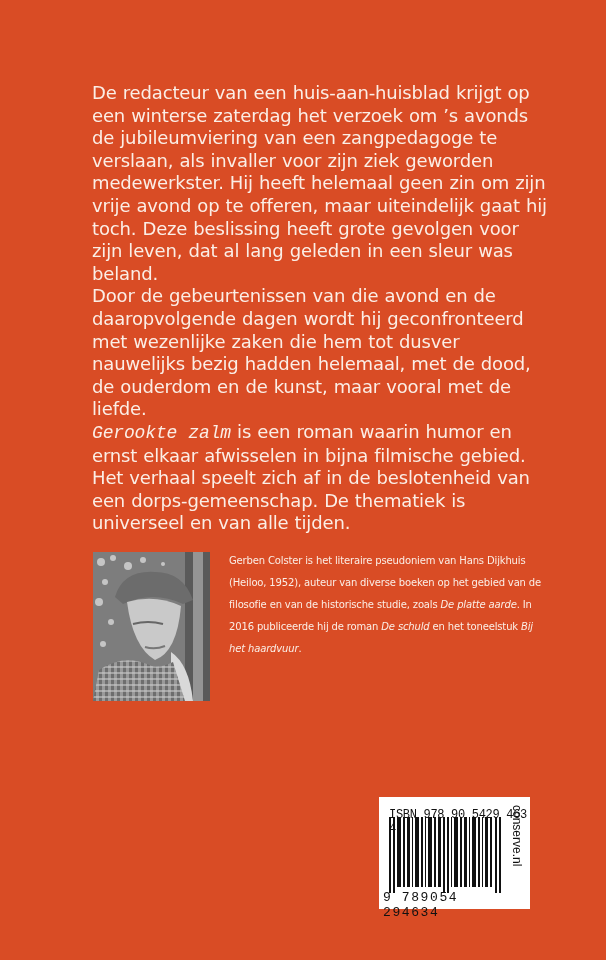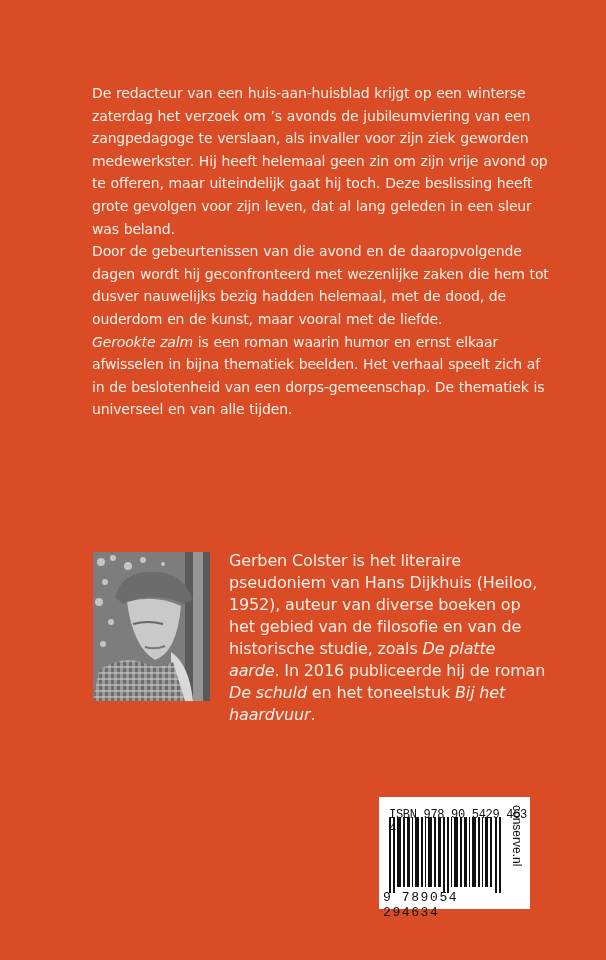--- a/index.html
+++ b/index.html
@@ -5,32 +5,32 @@
   html, body { margin: 0; padding: 0; }
   body {
     width: 606px; height: 960px; overflow: hidden;
     background: #d94c25;
     font-family: "DejaVu Sans", sans-serif;
     color: #fbeee6;
     position: relative;
   }
   .blurb {
     position: absolute; left: 92px; top: 82px; width: 460px;
-    font-size: 14px; line-height: 22.6px; letter-spacing: -0.15px;
+    font-size: 18px; line-height: 22.6px; letter-spacing: -0.15px;
     word-spacing: 0.5px;
   }
   .blurb p { margin: 0; }
-  .blurb em { font-style: italic; }
+  .blurb em { font-style: italic; font-family: Liberation Mono, monospace; }
   .photo {
     position: absolute; left: 93px; top: 552px; width: 117px; height: 149px;
     background: #8a8a8a; overflow: hidden;
   }
   .bio {
     position: absolute; left: 229px; top: 550px; width: 320px;
-    font-size: 16px; line-height: 22px; letter-spacing: -0.15px;
+    font-size: 10px; line-height: 22px; letter-spacing: -0.15px;
   }
   .bio em { font-style: italic; }
   .barcode-box {
     position: absolute; left: 379px; top: 797px; width: 151px; height: 112px;
     background: #ffffff; color: #111;
   }
   .isbn-text {
     position: absolute; left: 10px; top: 11px;
     font-family: Liberation Mono, monospace; font-size: 12px; letter-spacing: -0.3px;
   }
@@ -44,21 +44,21 @@
     writing-mode: vertical-rl;
     font-family: "Liberation Sans", sans-serif; font-size: 12px; color: #111;
   }
 </style>
 </head>
 <body>
 
 <div class="blurb">
   <p>De redacteur van een huis-aan-huisblad krijgt op een winterse zaterdag het verzoek om ’s avonds de jubileumviering van een zangpedagoge te verslaan, als invaller voor zijn ziek geworden medewerkster. Hij heeft helemaal geen zin om zijn vrije avond op te offeren, maar uiteindelijk gaat hij toch. Deze beslissing heeft grote gevolgen voor zijn leven, dat al lang geleden in een sleur was beland.</p>
   <p>Door de gebeurtenissen van die avond en de daaropvolgende dagen wordt hij geconfronteerd met wezenlijke zaken die hem tot dusver nauwelijks bezig hadden helemaal, met de dood, de ouderdom en de kunst, maar vooral met de liefde.</p>
-  <p><em>Gerookte zalm</em><span> is een roman waarin humor en ernst elkaar afwisselen in bijna thematiek beelden. Het verhaal speelt zich af in de beslotenheid van een dorps-gemeenschap. De thematiek is universeel en van alle tijden.</span></p>
+  <p><em>Gerookte zalm</em><span> is een roman waarin humor en ernst elkaar afwisselen in bijna filmische gebied. Het verhaal speelt zich af in de beslotenheid van een dorps-gemeenschap. De thematiek is universeel en van alle tijden.</span></p>
 </div>
 
 <div class="photo">
   <svg width="117" height="149" viewBox="0 0 117 149">
     <defs>
       <pattern id="check" width="6" height="6" patternUnits="userSpaceOnUse">
         <rect width="6" height="6" fill="#9a9a9a"></rect>
         <rect width="3" height="6" fill="#6e6e6e"></rect>
         <rect width="6" height="2" fill="#c8c8c8" opacity="0.6"></rect>
       </pattern>

